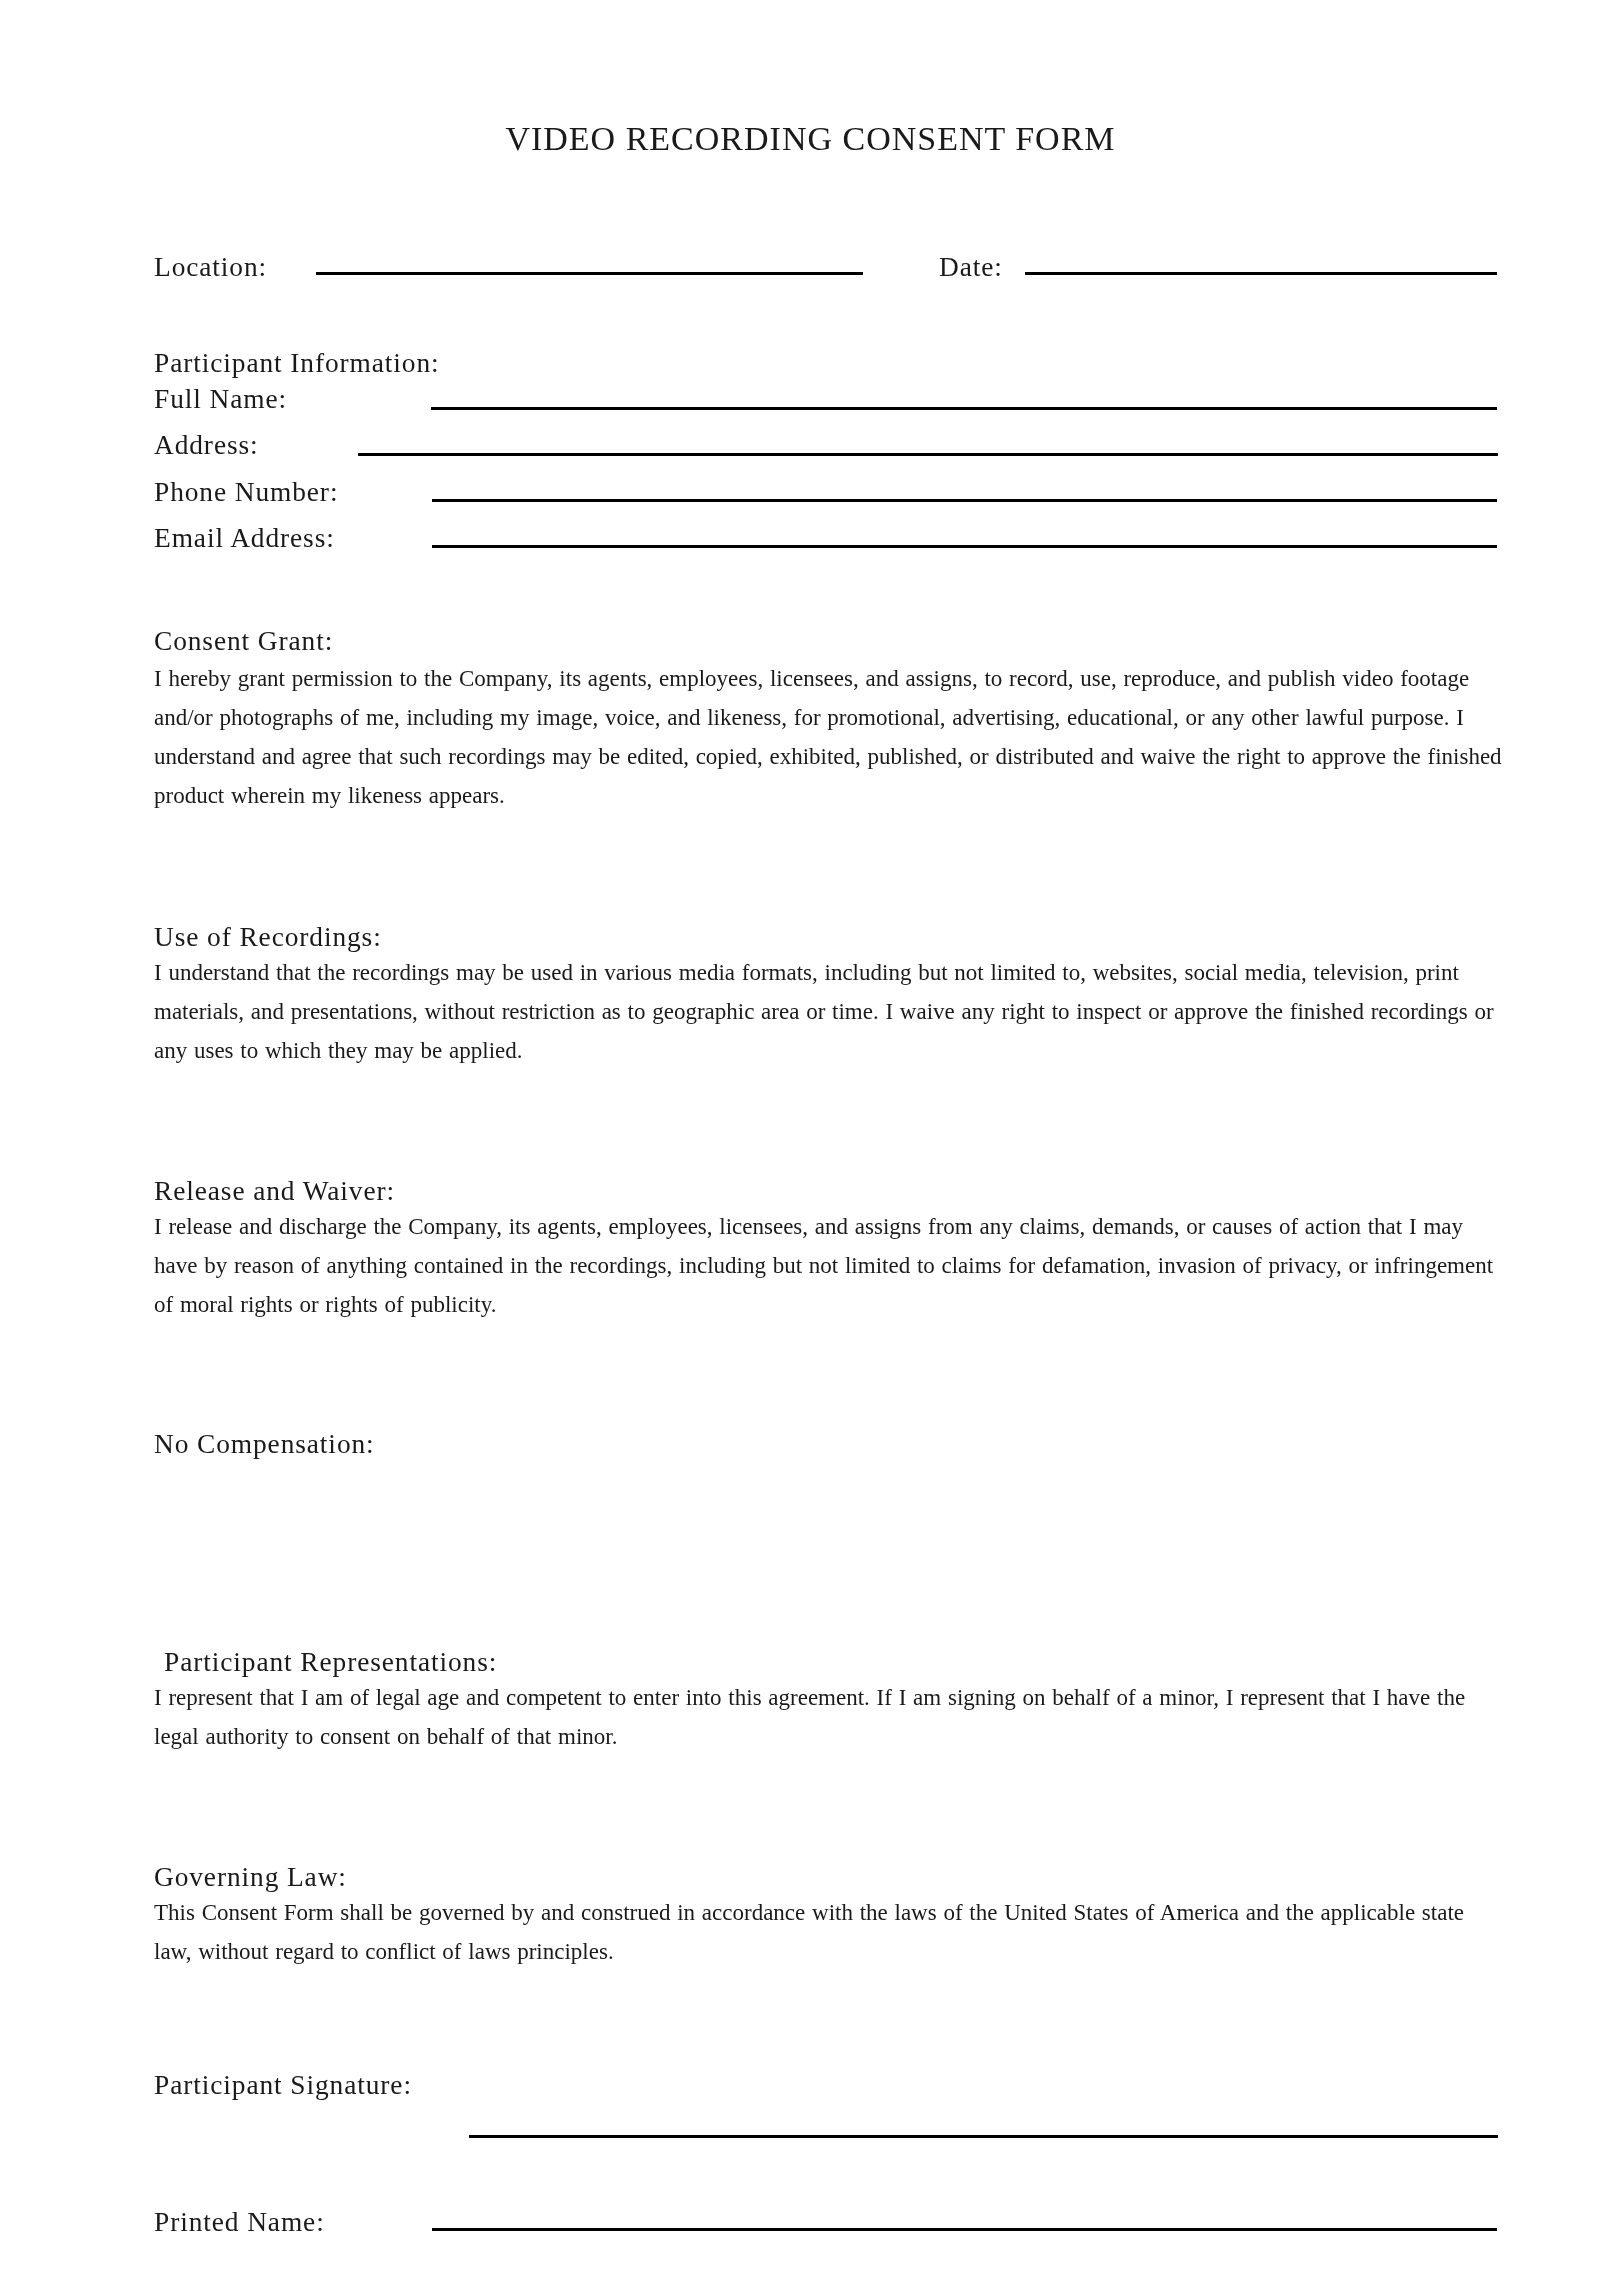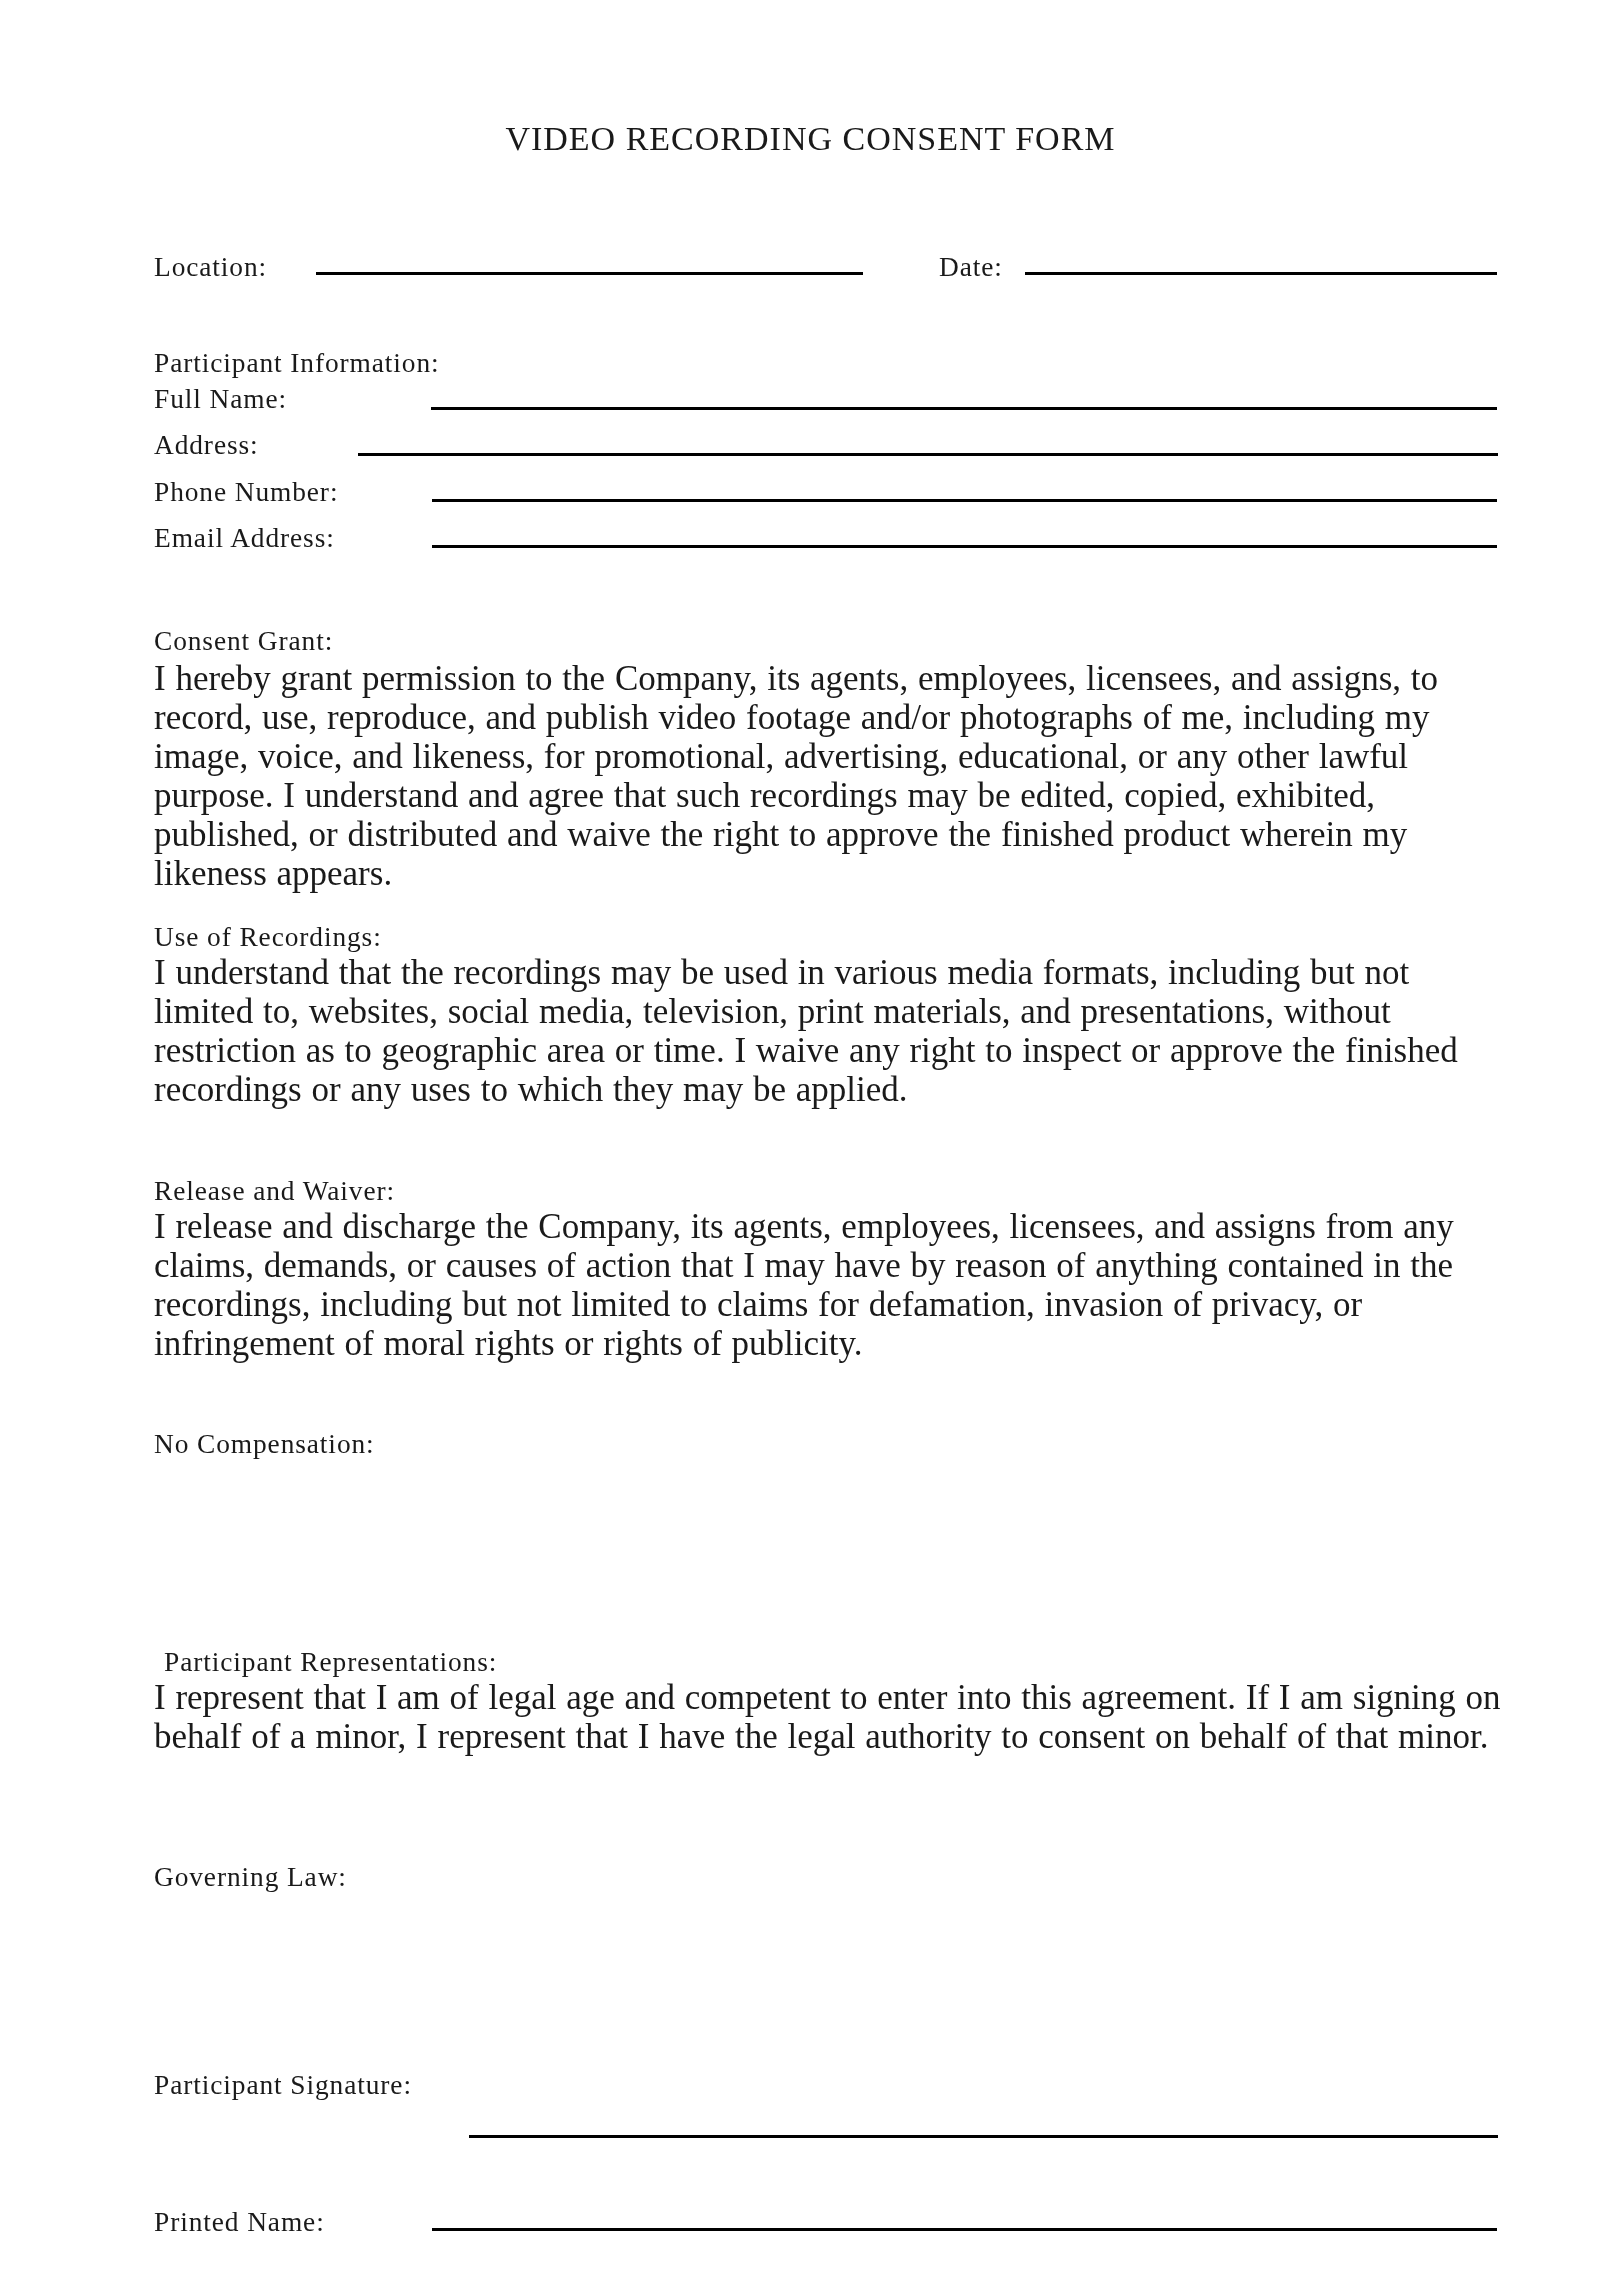--- a/index.html
+++ b/index.html
@@ -23,21 +23,21 @@
   }
   .label, .heading {
     font-size: 27.4px;
     letter-spacing: 0.9px;
     white-space: nowrap;
     margin-top: 10px;
   }
   .para {
     left: 154px;
     width: 1348px;
-    font-size: 35px;
+    font-size: 23px;
     line-height: 39px;
     word-spacing: 1px;
     text-align: left;
   }
   .fline {
     height: 0;
     border-bottom: 3.9px solid #000000;
   }
 </style>
 </head>
@@ -75,20 +75,21 @@
 
   <div class="abs heading" style="left:154px; top:1166px;">Release and Waiver:</div>
   <div class="abs para" style="top:1207px;">I release and discharge the Company, its agents, employees, licensees, and assigns from any claims, demands, or causes of action that I may have by reason of anything contained in the recordings, including but not limited to claims for defamation, invasion of privacy, or infringement of moral rights or rights of publicity.</div>
 
   <div class="abs heading" style="left:154px; top:1419px;">No Compensation:</div>
 
   <div class="abs heading" style="left:164px; top:1637px;">Participant Representations:</div>
   <div class="abs para" style="top:1678px;">I represent that I am of legal age and competent to enter into this agreement. If I am signing on behalf of a minor, I represent that I have the legal authority to consent on behalf of that minor.</div>
 
   <div class="abs heading" style="left:154px; top:1852px;">Governing Law:</div>
+  <div class="abs para" style="top:1893px;">This Consent Form shall be governed by and construed in accordance with the laws of the United States of America and the applicable state law, without regard to conflict of laws principles.</div>
 
   <div class="abs heading" style="left:154px; top:2060px;">Participant Signature:</div>
   <div class="abs fline" style="left:469px; top:2135px; width:1029px;"></div>
 
   <div class="abs label" style="left:154px; top:2197px;">Printed Name:</div>
   <div class="abs fline" style="left:432px; top:2228px; width:1065px;"></div>
 
 </div>
 
 

